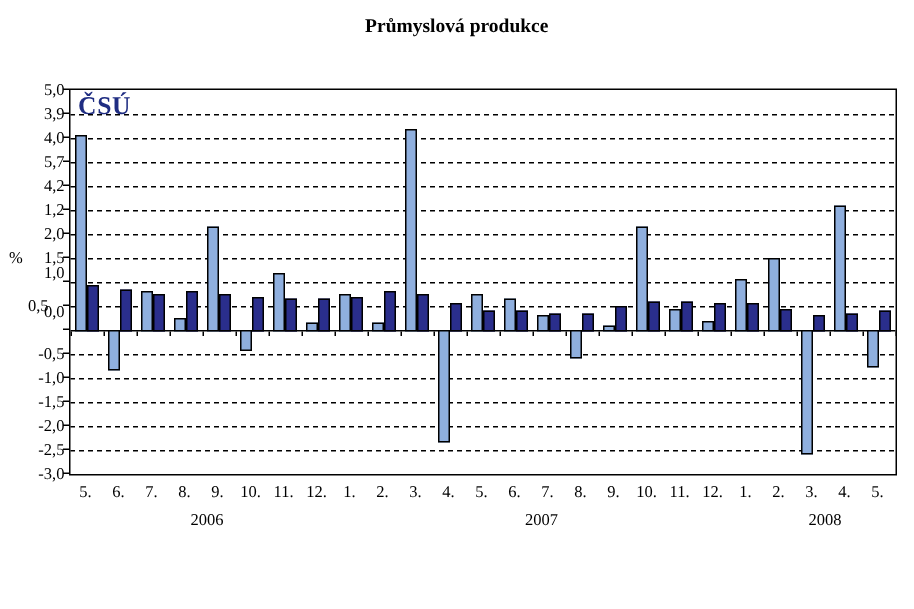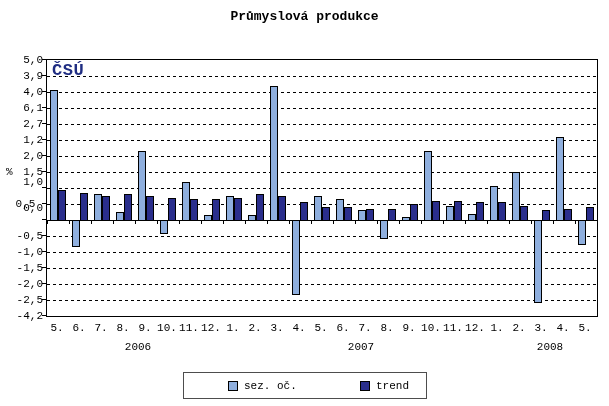--- a/index.html
+++ b/index.html
@@ -1,17 +1,17 @@
 <!DOCTYPE html>
 <html><head>
 <meta charset="utf-8">
 <style>
   html,body{margin:0;padding:0;background:#fff;}
   .screen{position:relative;width:609px;height:406px;background:#fff;
-          font-family:Liberation Mono, monospace;color:#000;overflow:hidden;}
+          font-family:Liberation Serif, serif;color:#000;overflow:hidden;}
   .title{position:absolute;top:8px;left:0;width:100%;text-align:center;
          font-weight:bold;font-size:13px;line-height:17px;}
   .plot{position:absolute;left:46px;top:59px;width:552px;height:258px;
         border:1px solid #000;box-sizing:border-box;background:#fff;}
   .gridline{position:absolute;left:0;width:100%;height:1px;
             background-image:repeating-linear-gradient(to right,#000 0 3px,transparent 3px 6px);}
   .zeroline{position:absolute;left:0;width:100%;height:1px;background:#000;}
   .bar{position:absolute;box-sizing:border-box;border:1px solid #000;}
   .xtick{position:absolute;width:1px;height:3px;background:#000;}
   .ytick{position:absolute;width:4px;height:1px;background:#000;}
@@ -39,23 +39,23 @@
 
   <div class="pct">%</div>
 
   <div id="yaxis">
       <div class="ylab" style="top: 54px;">5,0</div>
       <div class="ytick" style="left: 42px; top: 59px;"></div>
       <div class="ylab" style="top: 70px;">3,9</div>
       <div class="ytick" style="left: 42px; top: 75px;"></div>
       <div class="ylab" style="top: 86px;">4,0</div>
       <div class="ytick" style="left: 42px; top: 91px;"></div>
-      <div class="ylab" style="top: 102px;">6,1</div>
+      <div class="ylab" style="top: 102px;">5,7</div>
       <div class="ytick" style="left: 42px; top: 107px;"></div>
-      <div class="ylab" style="top: 118px;">2,7</div>
+      <div class="ylab" style="top: 118px;">4,2</div>
       <div class="ytick" style="left: 42px; top: 123px;"></div>
       <div class="ylab" style="top: 134px;">1,2</div>
       <div class="ytick" style="left: 42px; top: 139px;"></div>
       <div class="ylab" style="top: 150px;">2,0</div>
       <div class="ytick" style="left: 42px; top: 155px;"></div>
       <div class="ylab" style="top: 166px;">1,5</div>
       <div class="ytick" style="left: 42px; top: 171px;"></div>
       <div class="ylab" style="top: 176px;">1,0</div>
       <div class="ytick" style="left: 42px; top: 187px;"></div>
       <div class="ylab" style="top: 198px; text-align: center;">0,5</div>
@@ -65,21 +65,21 @@
       <div class="ylab" style="top: 230px;">-0,5</div>
       <div class="ytick" style="left: 42px; top: 235px;"></div>
       <div class="ylab" style="top: 246px;">-1,0</div>
       <div class="ytick" style="left: 42px; top: 251px;"></div>
       <div class="ylab" style="top: 262px; text-align: right;">-1,5</div>
       <div class="ytick" style="left: 42px; top: 267px;"></div>
       <div class="ylab" style="top: 278px;">-2,0</div>
       <div class="ytick" style="left: 42px; top: 283px;"></div>
       <div class="ylab" style="top: 294px;">-2,5</div>
       <div class="ytick" style="left: 42px; top: 299px;"></div>
-      <div class="ylab" style="top: 310px;">-4,2</div>
+      <div class="ylab" style="top: 310px;">-3,0</div>
       <div class="ytick" style="left: 42px; top: 315px;"></div>
     </div>
 
   <div class="plot" id="plot">
     <div class="logo">ČSÚ</div>
   <div class="gridline" style="top: 16px;"></div>
       <div class="gridline" style="top: 32px;"></div>
       <div class="gridline" style="top: 48px;"></div>
       <div class="gridline" style="top: 64px;"></div>
       <div class="gridline" style="top: 80px;"></div>
@@ -195,23 +195,13 @@
       <div class="xmonth" style="left: 484px;">1.</div>
       <div class="xmonth" style="left: 506px;">2.</div>
       <div class="xmonth" style="left: 528px;">3.</div>
       <div class="xmonth" style="left: 550px;">4.</div>
       <div class="xmonth" style="left: 572px;">5.</div>
       <div class="xyear" style="left: 116px;">2006</div>
       <div class="xyear" style="left: 339px;">2007</div>
       <div class="xyear" style="left: 528px;">2008</div>
     </div>
 
-  <div class="legend">
-    <div class="legend-item first">
-      <span class="swatch" id="sw0" style="background: rgb(143, 175, 222);"></span>
-      <span>sez. oč.</span>
-    </div>
-    <div class="legend-item second">
-      <span class="swatch" id="sw1" style="background: rgb(42, 46, 140);"></span>
-      <span>trend</span>
-    </div>
-  </div>
 </div>
 
 </body></html>

